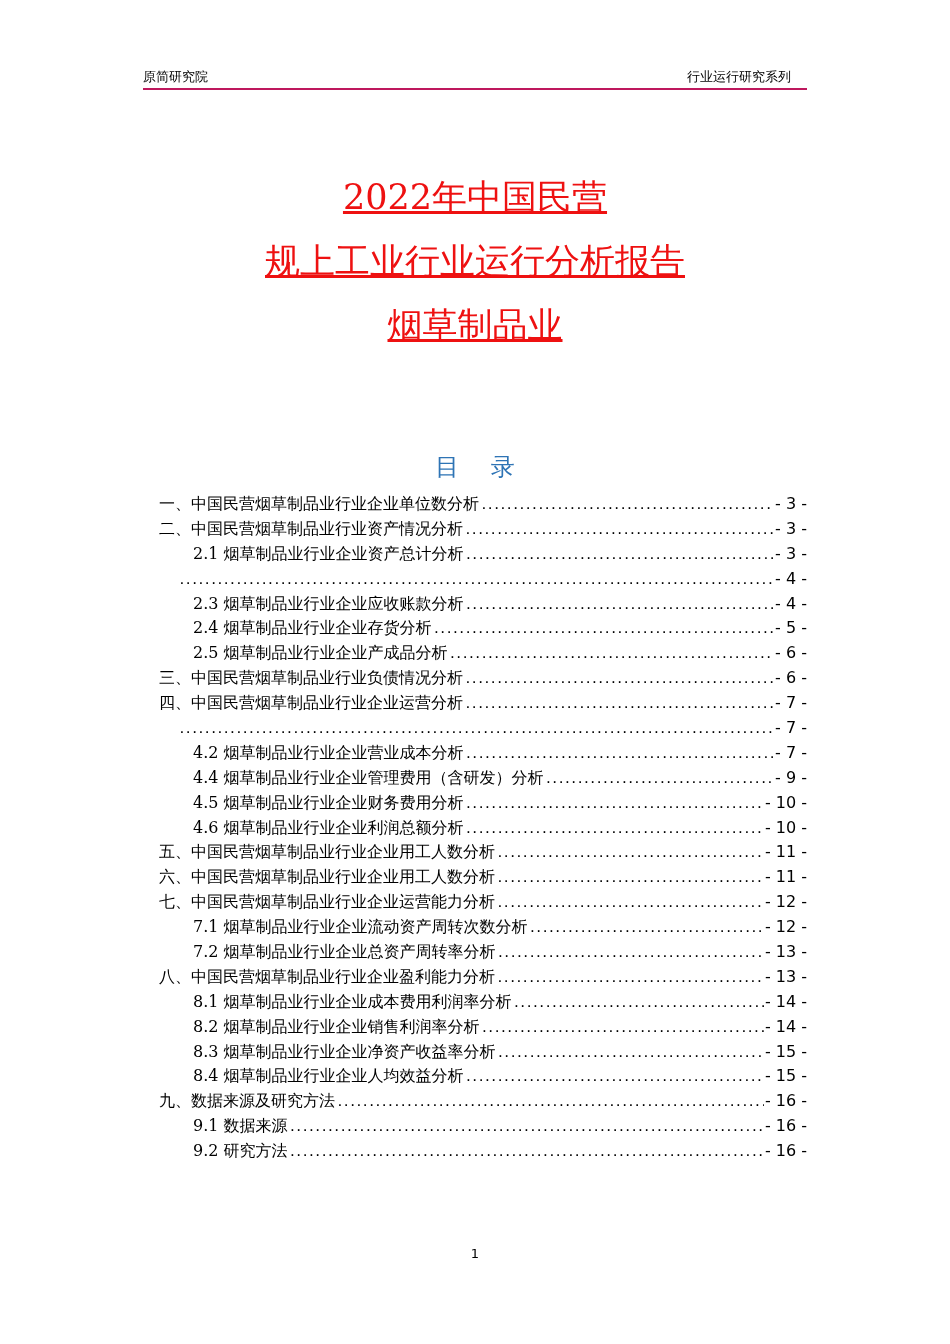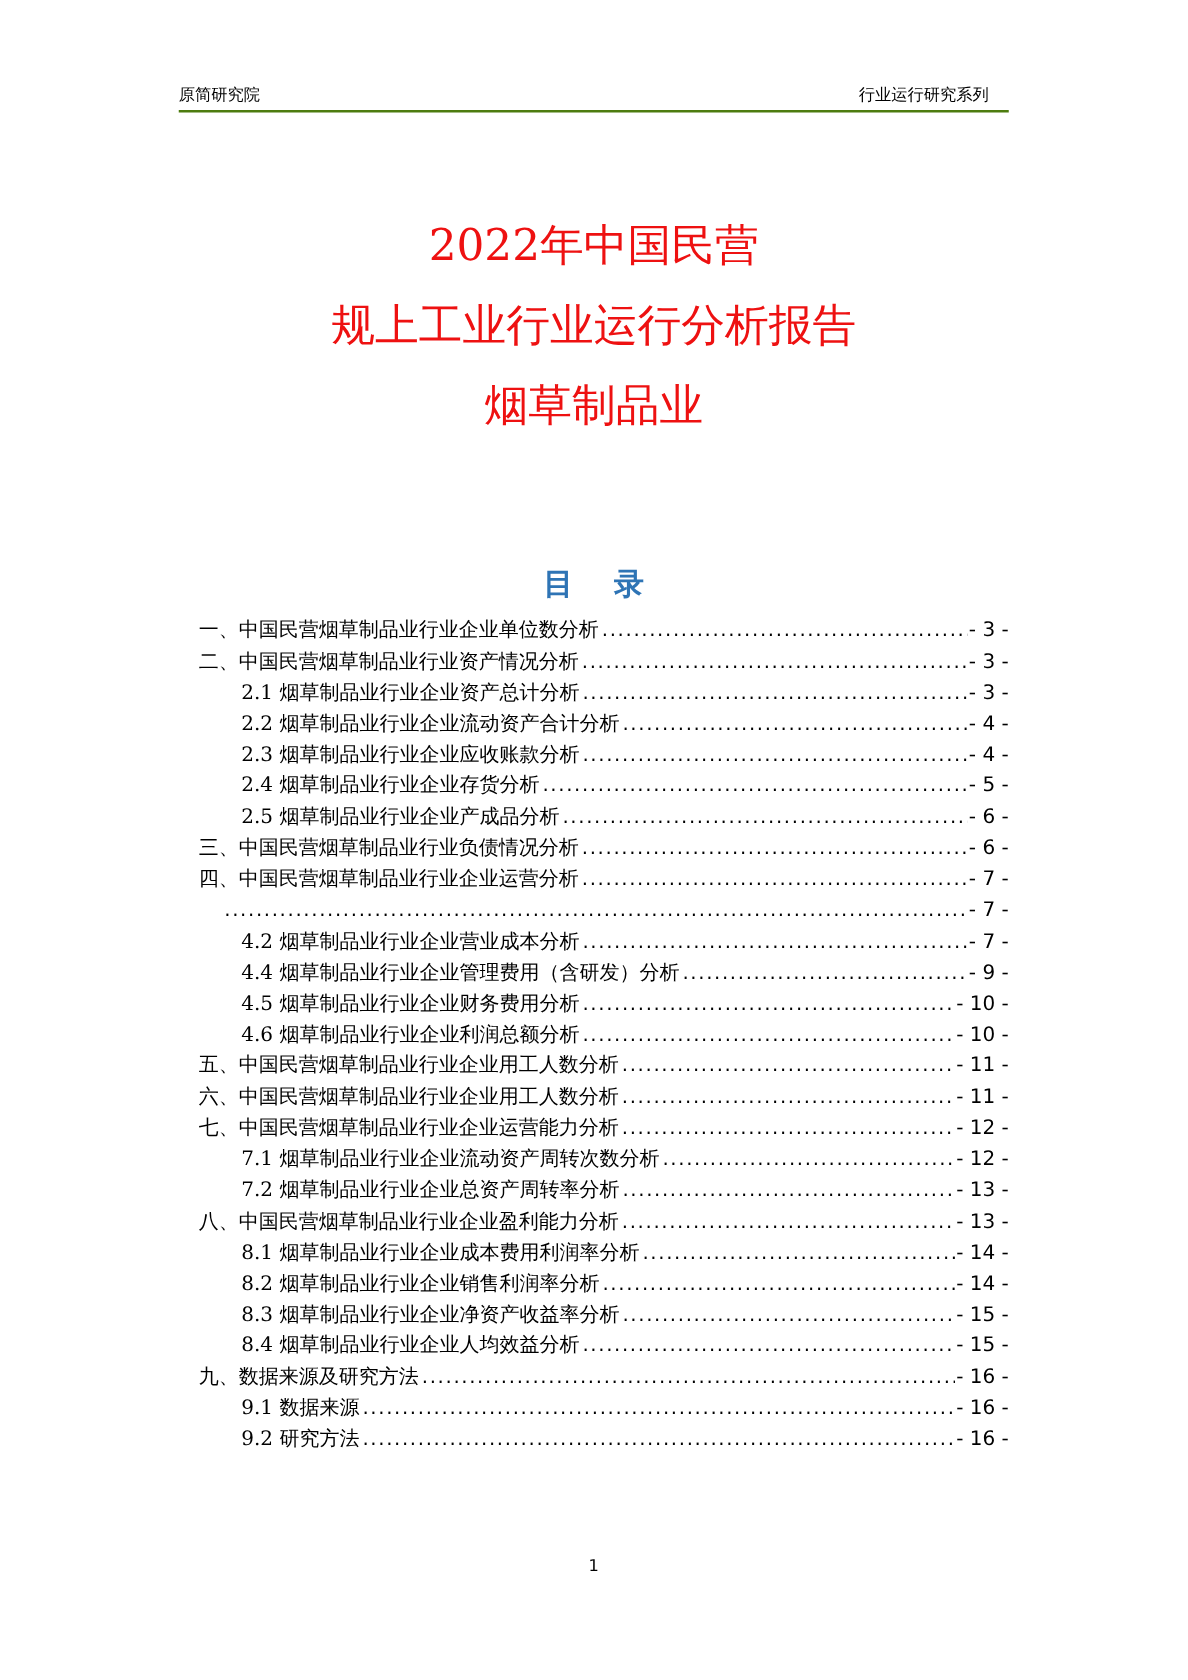--- a/index.html
+++ b/index.html
@@ -1,32 +1,32 @@
 <!DOCTYPE html>
 <html><head>
 <meta charset="utf-8">
 <style>
   * { box-sizing: border-box; margin: 0; padding: 0; }
   html, body { width: 950px; height: 1344px; background: #ffffff; }
   body { position: relative; font-family: "DejaVu Sans", sans-serif; color: #000; overflow: hidden; }
 
   .header {
     position: absolute; left: 143px; top: 68px; width: 664px; height: 22px;
-    border-bottom: 2px solid #4d7c0f;
+    border-bottom: 2px solid #be185d;
     font-family: "DejaVu Sans", sans-serif; font-size: 13px; line-height: 18px;
   }
   .header .left { position: absolute; left: 0; top: 0; }
   .header .right { position: absolute; right: 16px; top: 0; }
 
-  .title-block { position: absolute; left: 0; top: 178px; width: 950px; text-align: center; color: #ee1111; }
+  .title-block { position: absolute; left: 0; top: 178px; width: 950px; text-align: center; color: #ee1111; text-decoration: underline; }
   .title-line { font-family: "DejaVu Serif", serif; font-size: 35px; line-height: 39px; height: 64px; }
 
   .toc-heading {
     position: absolute; left: 0; top: 452px; width: 950px; text-align: center;
-    color: #2e74b5; font-size: 24px; font-weight: bold; letter-spacing: 12px; line-height: 30px;
+    color: #2e74b5; font-size: 24px; font-weight: normal; letter-spacing: 12px; line-height: 30px;
     padding-left: 12px;
   }
 
   .toc { position: absolute; left: 143px; top: 492px; width: 664px; }
   .toc-row {
     display: flex; align-items: baseline; height: 24.9px; line-height: 24.9px;
     font-family: "DejaVu Serif", serif; font-size: 16px; white-space: nowrap; overflow: hidden;
   }
   .toc-row.level-2 { padding-left: 34px; }
   .toc-row .label { flex: 0 0 auto; margin-left: 16px; }
@@ -70,21 +70,20 @@
       <span class="label">二、中国民营烟草制品业行业资产情况分析</span>
       <span class="leader"></span>
       <span class="page">- 3 -</span>
     </div>
     <div class="toc-row level-2">
       <span class="label">2.1 烟草制品业行业企业资产总计分析</span>
       <span class="leader"></span>
       <span class="page">- 3 -</span>
     </div>
     <div class="toc-row level-2">
-      <span class="label">2.2 烟草制品业行业企业流动资产合计分析</span>
       <span class="leader"></span>
       <span class="page">- 4 -</span>
     </div>
     <div class="toc-row level-2">
       <span class="label">2.3 烟草制品业行业企业应收账款分析</span>
       <span class="leader"></span>
       <span class="page">- 4 -</span>
     </div>
     <div class="toc-row level-2">
       <span class="label">2.4 烟草制品业行业企业存货分析</span>

